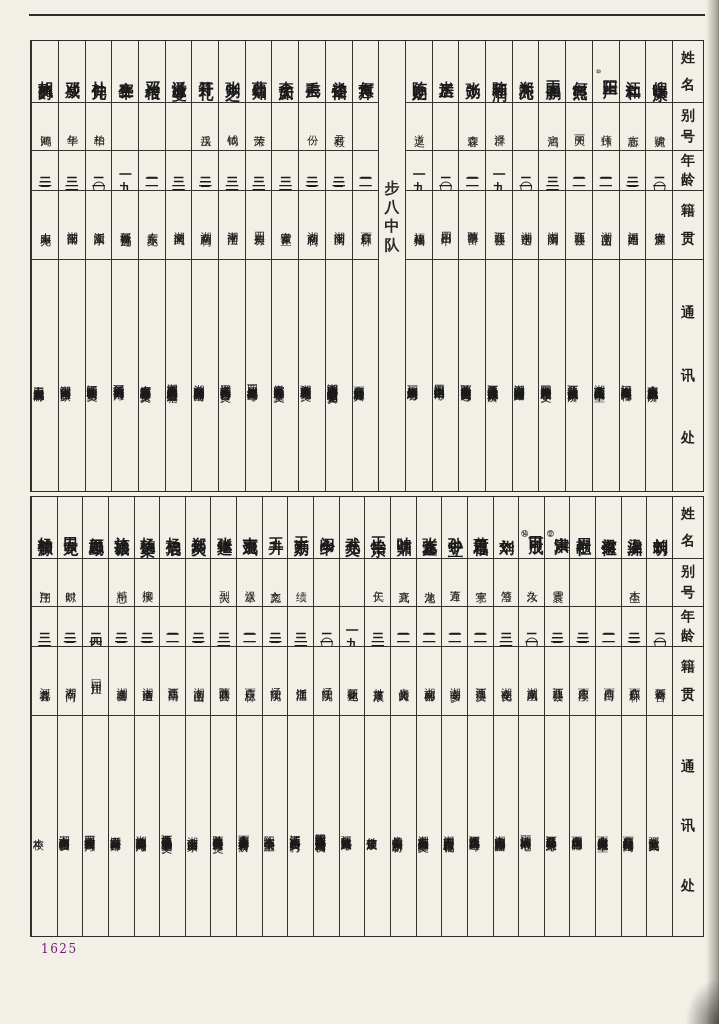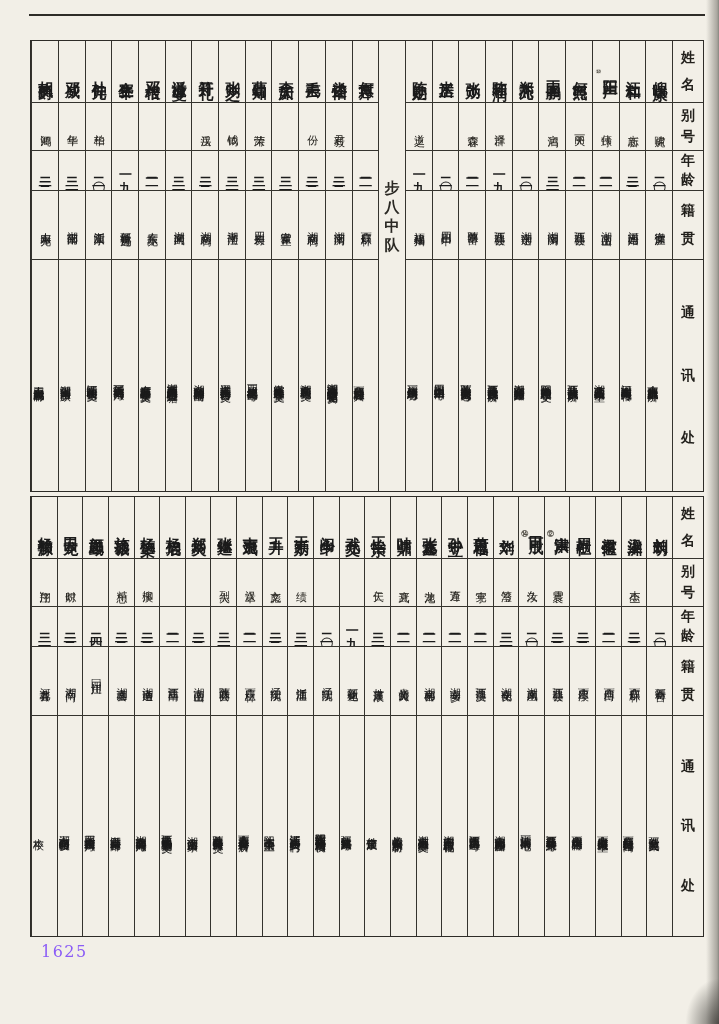--- a/index.html
+++ b/index.html
@@ -57,21 +57,21 @@
     display:flex; flex-direction:column; justify-content:space-evenly; align-items:center;
     width:100%; height:100%; font-weight:700; font-size:14px; color:#211f1b;
   }
   .divider-col {
     display:flex; flex-direction:column; align-items:center;
     justify-content:flex-start; padding-top:138px; box-sizing:border-box;
     font-size:15px; font-weight:600; color:#2a2823;
   }
   .page-number {
     position:absolute; left:41px; top:942px;
-    font-family:"DejaVu Serif", serif; font-size:16px; letter-spacing:1.5px; color:#8b5cf6;
+    font-family:"DejaVu Serif", serif; font-size:12px; letter-spacing:1.5px; color:#701a75;
   }
 </style>
 </head>
 <body>
 
 <div class="top-rule"></div>
 
 <div class="doc-table" id="table-0">
     <div class="col header-col">
       <div class="cell h-name">

